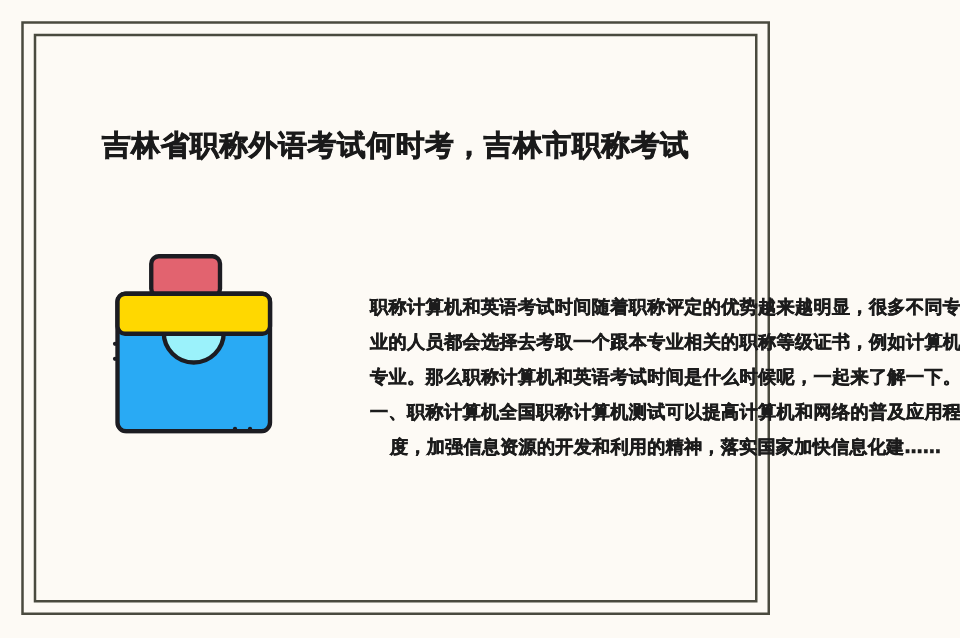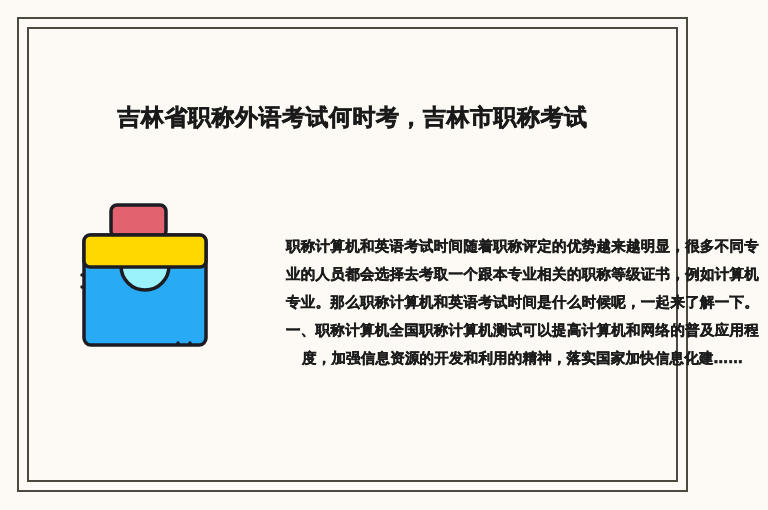--- a/index.html
+++ b/index.html
@@ -12,21 +12,21 @@
     background: #fdfaf5;
     font-family: "DejaVu Sans", "Liberation Sans", sans-serif;
     overflow: hidden;
   }
 
   
   #card {
     position: absolute;
     left: 17px;
     top: 17px;
-    width: 671px;
+    width: 599px;
     height: 475px;
     box-sizing: border-box;
     border: 2px solid #4a4a3f;
     background: #fdfaf5;
   }
   #card-inner {
     position: absolute;
     left: 8px;
     top: 8px;
     right: 8px;
@@ -48,21 +48,21 @@
     font-weight: 900;
     letter-spacing: 0.5px;
     color: #1a1a1a;
     font-family: "DejaVu Sans", "Liberation Sans", sans-serif;
     -webkit-text-stroke: 0.6px #1a1a1a;
   }
 
   
   #content-row {
     position: absolute;
-    left: 6px;
+    left: 16px;
     right: 0;
     top: 150px;
     height: 260px;
     text-decoration: underline;
   }
 
   
   #illustration {
     position: absolute;
     left: 45px;

